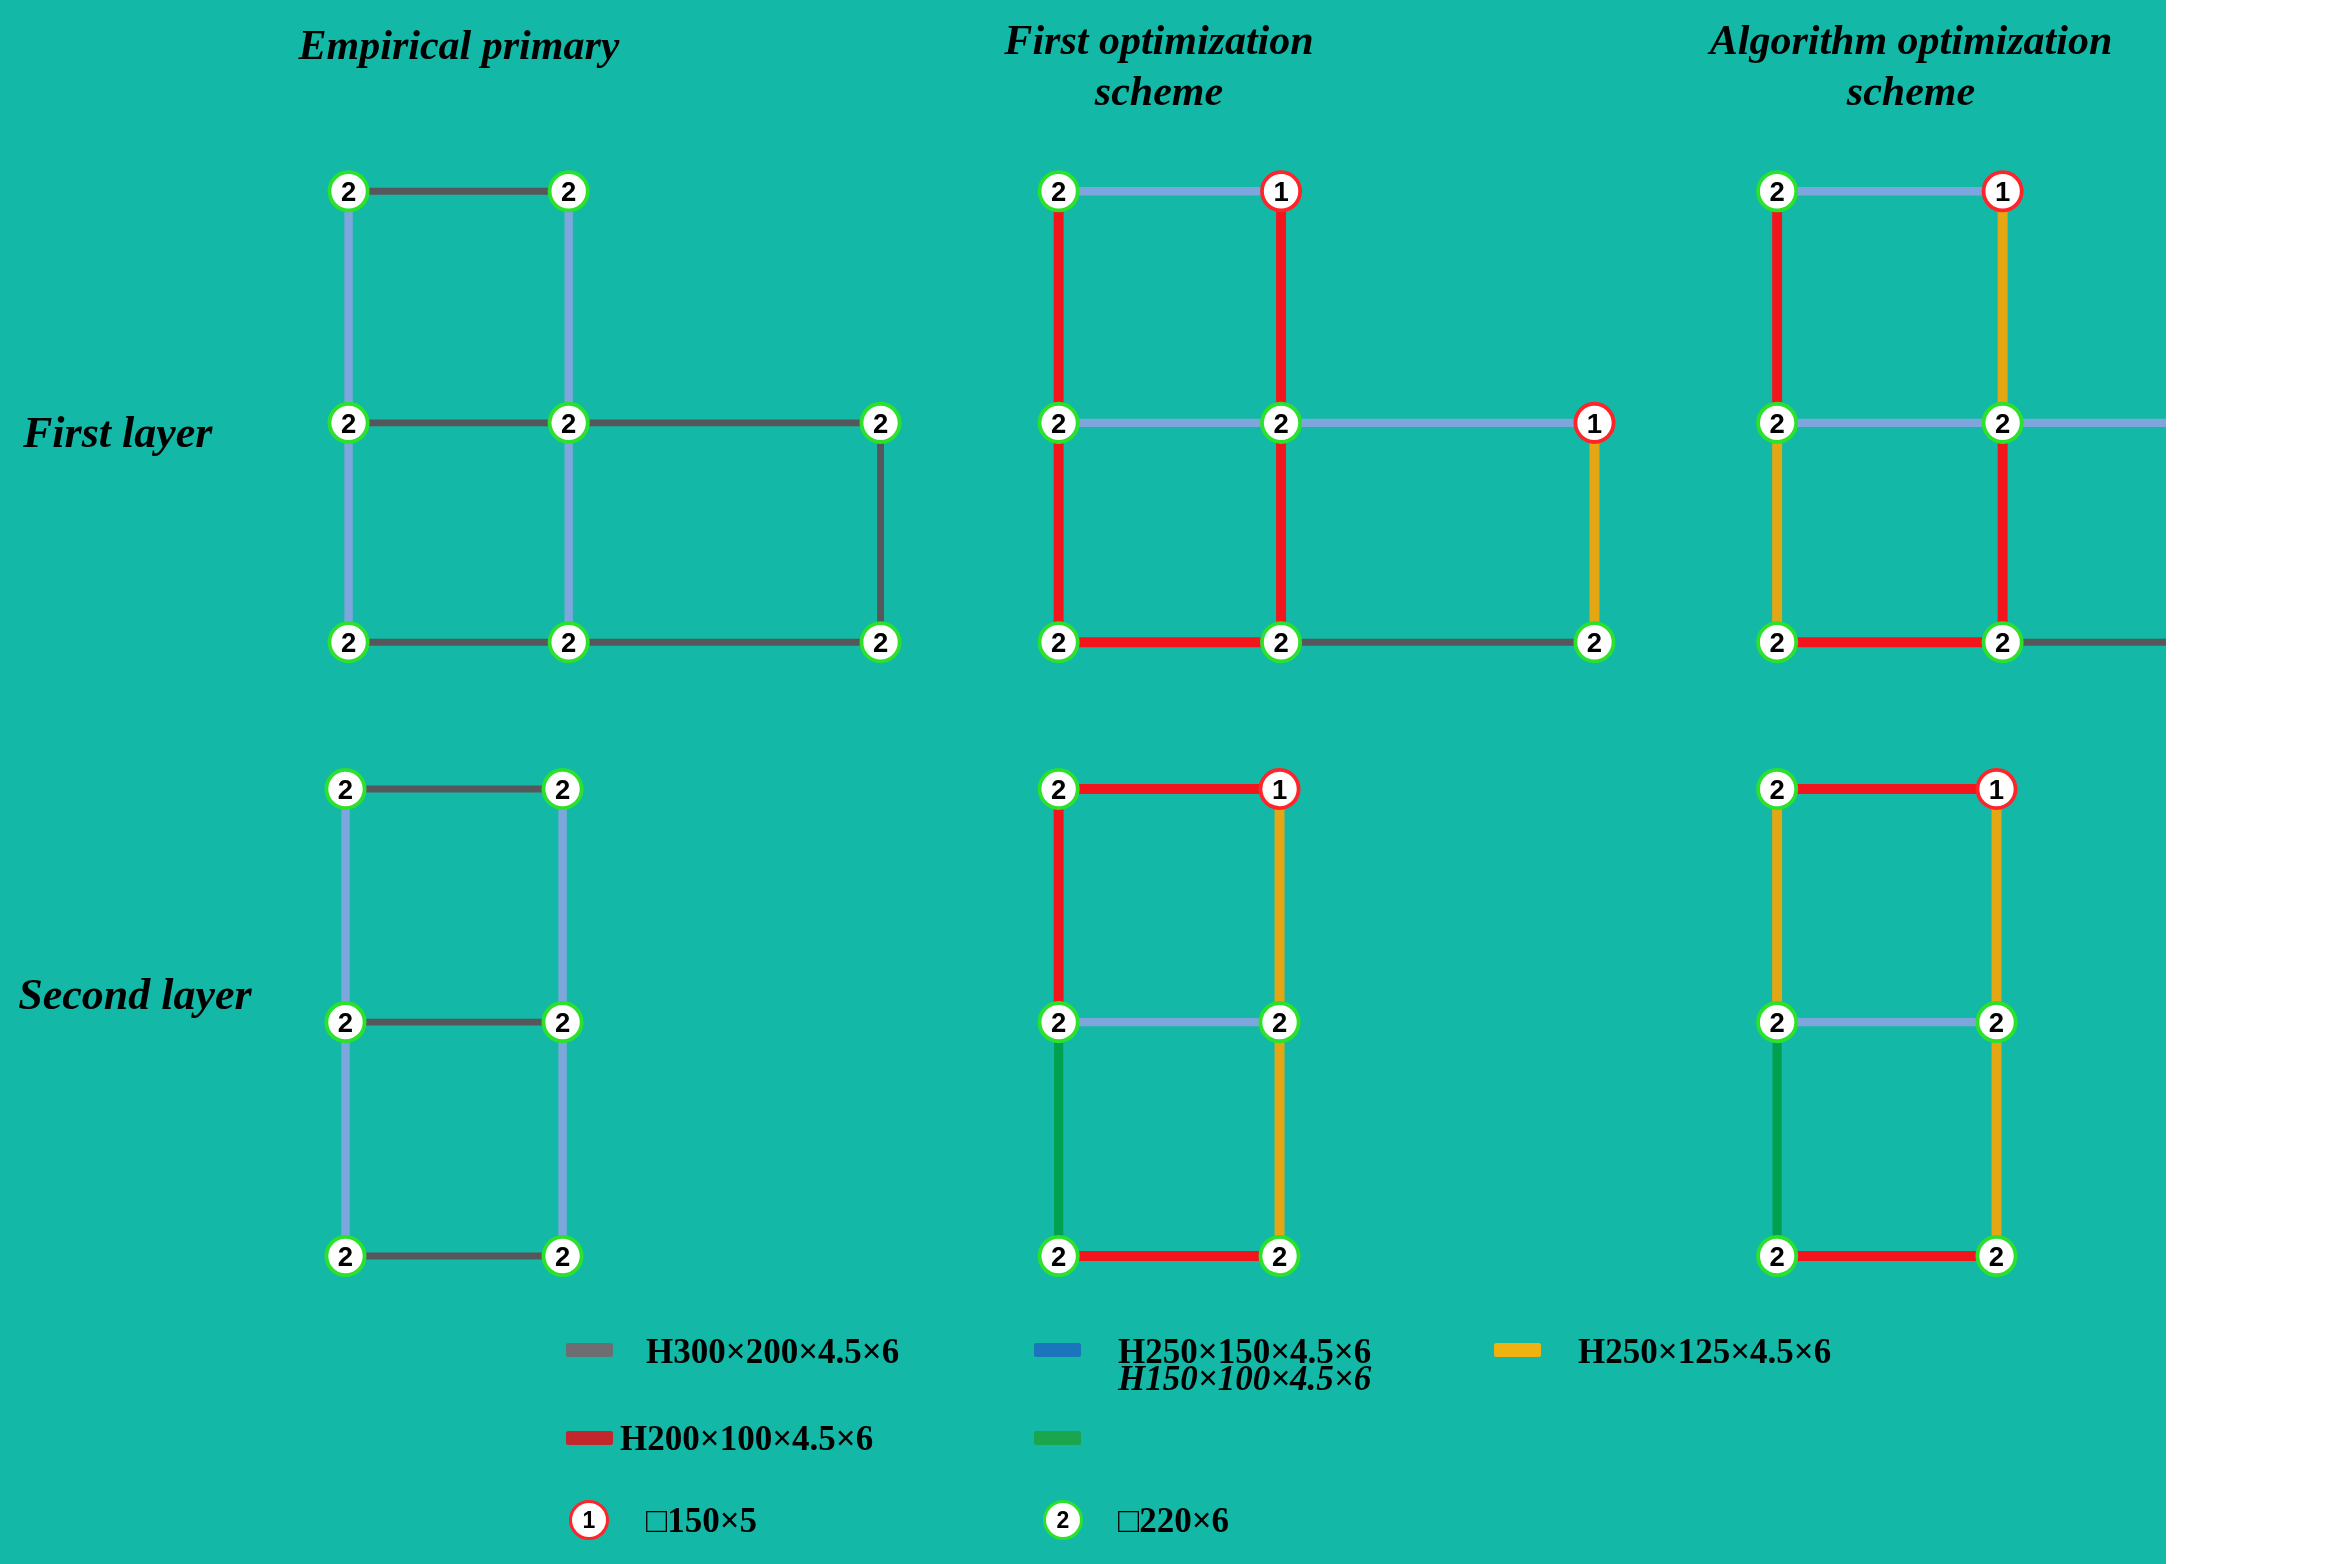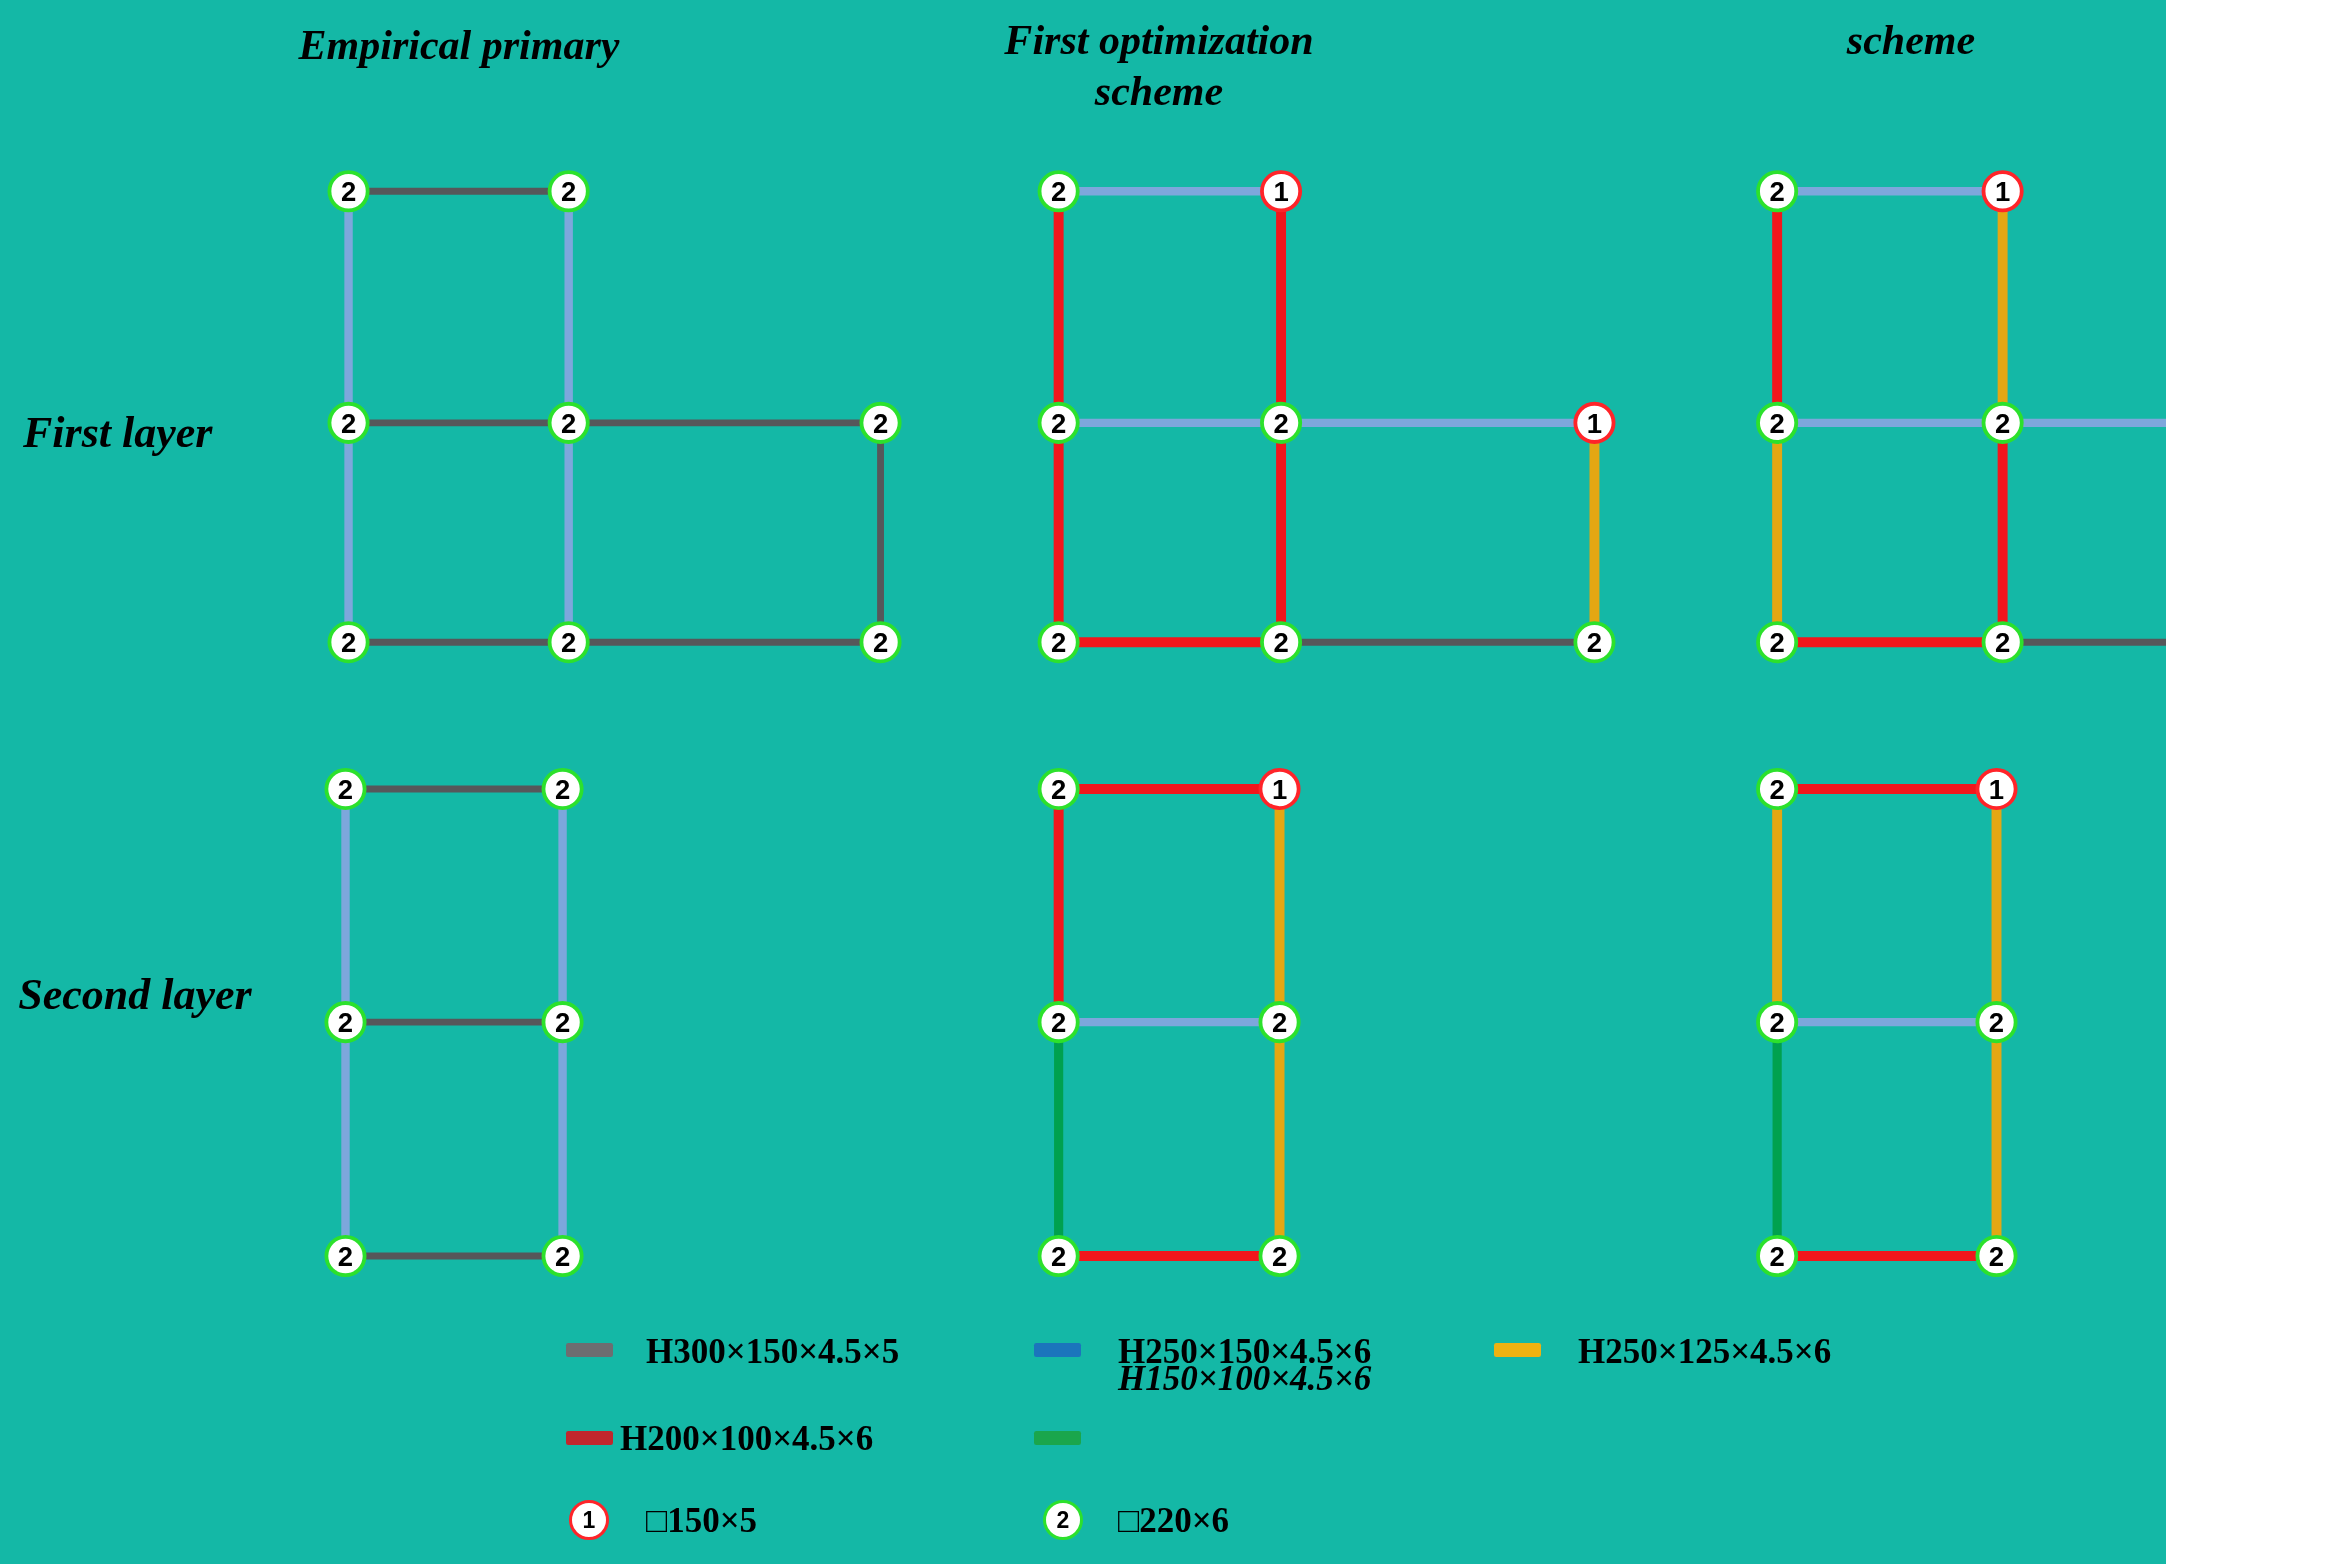--- a/index.html
+++ b/index.html
@@ -63,20 +63,21 @@
 <div id="canvas">
 
   <div class="col-title" style="left: 459px; top: 20px;">
     <div>Empirical primary</div>
   </div>
   <div class="col-title" style="left: 1159px; top: 15.3px;">
     <div>First optimization</div>
     <div>scheme</div>
   </div>
   <div class="col-title" style="left: 1911px; top: 15.3px;">
+    <div>Algorithm optimization</div>
     <div>scheme</div>
   </div>
 
   <div class="row-label" style="left: 23px; top: 407px;">First layer</div>
   <div class="row-label" style="left: 18.3px; top: 969px;">Second layer</div>
 
   <svg id="diagram-svg" width="2342" height="1565" viewBox="0 0 3064 2047">
       <g>
         <line x1="456" y1="250" x2="744" y2="250" stroke="#56575a" stroke-width="9"></line>
         <line x1="456" y1="553" x2="744" y2="553" stroke="#56575a" stroke-width="9"></line>
@@ -222,21 +223,21 @@
         <circle cx="2325" cy="1643" r="25" fill="#ffffff" stroke="#2ce12c" stroke-width="5"></circle>
         <text x="2325" y="1655.96" text-anchor="middle" font-size="36" font-weight="bold" font-family="&quot;Liberation Sans&quot;,&quot;DejaVu Sans&quot;,sans-serif" fill="#000">2</text>
         <circle cx="2612" cy="1643" r="25" fill="#ffffff" stroke="#2ce12c" stroke-width="5"></circle>
         <text x="2612" y="1655.96" text-anchor="middle" font-size="36" font-weight="bold" font-family="&quot;Liberation Sans&quot;,&quot;DejaVu Sans&quot;,sans-serif" fill="#000">2</text>
       </g>
     </svg>
 
   <div>
 
     <span class="legend-swatch" style="background: rgb(109, 110, 113); left: 566px; top: 1343px;"></span>
-    <span class="legend-text" style="left: 646px; top: 1332px;">H300×150×4.5×5</span>
+    <span class="legend-text" style="left: 646px; top: 1332px;">H300×200×4.5×6</span>
 
     <span class="legend-swatch" style="background: rgb(27, 117, 188); left: 1034px; top: 1343px;"></span>
     <span class="legend-text" style="left: 1118px; top: 1332px;">H250×150×4.5×6</span>
 
     <span class="legend-swatch" style="background: rgb(238, 178, 17); left: 1494px; top: 1343px;"></span>
     <span class="legend-text" style="left: 1578px; top: 1332px;">H250×125×4.5×6</span>
 
     <span class="legend-swatch" style="background: rgb(193, 39, 45); left: 566px; top: 1431px;"></span>
     <span class="legend-text" style="left: 620px; top: 1419px;">H200×100×4.5×6</span>
 

